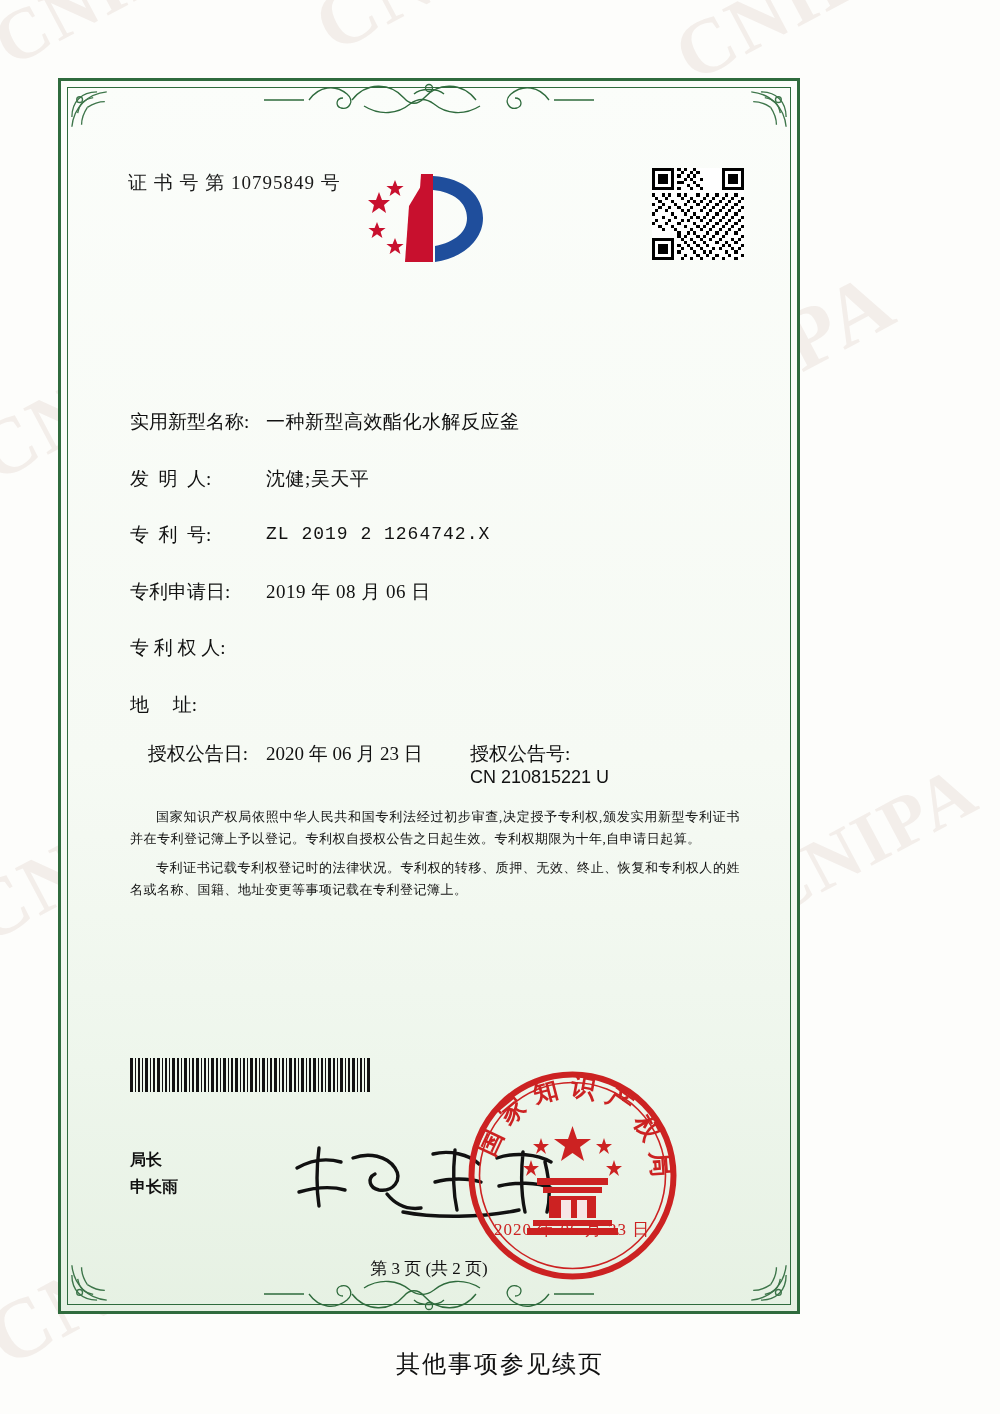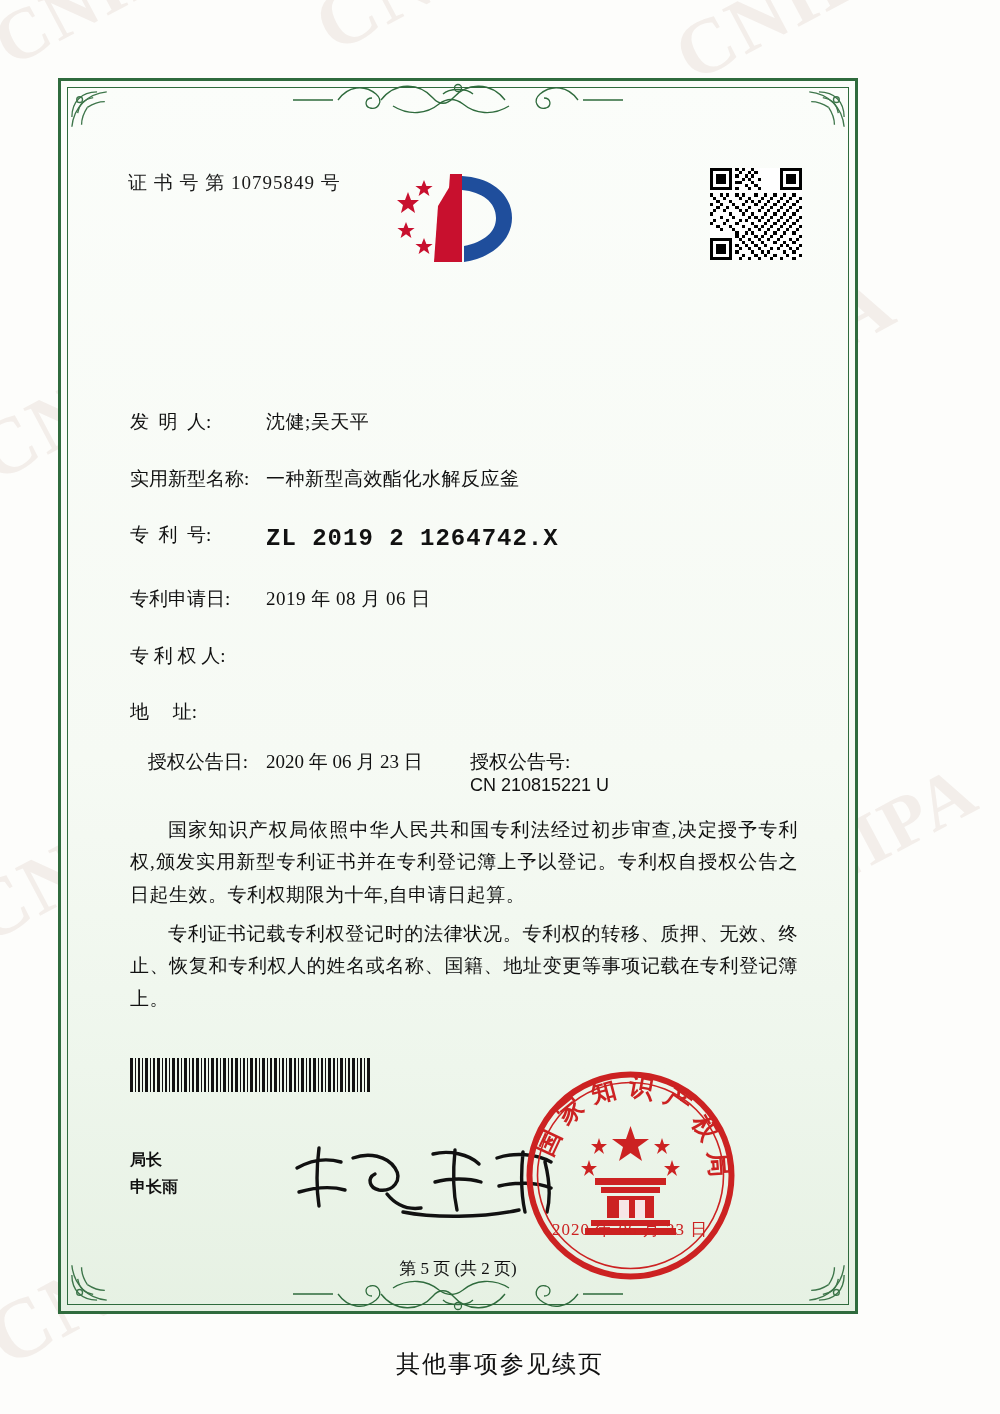--- a/index.html
+++ b/index.html
@@ -31,21 +31,21 @@
     font-weight: bold;
     letter-spacing: 2px;
     white-space: nowrap;
     transform-origin: left top;
   }
   
   .paper {
     position: absolute;
     left: 58px;
     top: 78px;
-    width: 800px;
+    width: 742px;
     height: 1236px;
     background: linear-gradient(180deg, #fbfdfa 0%, #f6faf4 55%, #eef6ec 80%, #e6f1e3 100%);
     z-index: 2;
   }
   .border-outer {
     position: absolute;
     inset: 0;
     border: 3px solid #2f6b3d;
   }
   .border-inner {
@@ -147,39 +147,38 @@
     flex: 0 0 136px;
     letter-spacing: 0;
     white-space: pre;
   }
   .field .val {
     flex: 1;
     letter-spacing: .5px;
   }
   .field.mono .val {
     font-family: "Liberation Mono", "DejaVu Sans Mono", monospace;
-    font-size: 24px;
+    font-size: 18px;
     letter-spacing: 1px;
-    font-weight: bold;
   }
   .pubrow {
     display: flex;
     align-items: flex-start;
     font-size: 19px;
     color: #111;
     margin-bottom: 18px;
   }
   .pubrow .p1 { width: 340px; flex: 0 0 340px; display:flex;text-align:center; }
   .pubrow .p1 .lbl { width: 136px; flex:0 0 136px; }
   .pubrow .p2 { display:flex;flex-direction:column; }
   .pubrow .p2 .lbl { margin-right: 8px; }
   .pubrow .p2 .val { font-family: Liberation Sans, sans-serif; font-size: 18px; }
 
   .para {
-    font-size: 19px;
+    font-size: 13px;
     line-height: 1.72;
     color: #111;
     text-align: justify;
     text-indent: 2em;
     margin: 6px 0 0 0;
     letter-spacing: .5px;
   }
 
   .barcode {
     position: absolute;
@@ -554,26 +553,26 @@
           <polygon points="46,14 48.4,20 54.6,20 49.6,23.8 51.4,30 46,26.2 40.6,30 42.4,23.8 37.4,20 43.6,20"></polygon>
           <polygon points="28,56 30.4,62 36.6,62 31.6,65.8 33.4,72 28,68.2 22.6,72 24.4,65.8 19.4,62 25.6,62"></polygon>
           <polygon points="46,72 48.4,78 54.6,78 49.6,81.8 51.4,88 46,84.2 40.6,88 42.4,81.8 37.4,78 43.6,78"></polygon>
         </g>
       </svg>
     </div>
 
 
     <div class="fields">
       <div class="field">
+        <div class="lbl">实用新型名称:</div>
+        <div class="val">一种新型高效酯化水解反应釜</div>
+      </div>
+      <div class="field">
         <div class="lbl">发  明  人:</div>
         <div class="val">沈健;吴天平</div>
-      </div>
-      <div class="field">
-        <div class="lbl">实用新型名称:</div>
-        <div class="val">一种新型高效酯化水解反应釜</div>
       </div>
       <div class="field mono">
         <div class="lbl">专  利  号:</div>
         <div class="val">ZL 2019 2 1264742.X</div>
       </div>
       <div class="field">
         <div class="lbl">专利申请日:</div>
         <div class="val">2019 年 08 月 06 日</div>
       </div>
       <div class="field">
@@ -705,17 +704,17 @@
         <defs>
           <path id="sealArc" d="M 107.5 107.5 m -80,0 a 80,80 0 1,1 160,0" transform="rotate(0 107.5 107.5)"></path>
         </defs>
         <text font-family="'Liberation Serif', serif" font-size="25" font-weight="bold" fill="#cc2222" letter-spacing="10">
           <textPath href="#sealArc" startOffset="7%">国家知识产权局</textPath>
         </text>
       </svg>
     </div>
     <div class="seal-date">2020 年 06 月 23 日</div>
 
-    <div class="page-no">第 5 页 (共 2 页)</div>
+    <div class="page-no">第 3 页 (共 2 页)</div>
   </div>
 
   <div class="footer-note">其他事项参见续页</div>
 </div>
 
 </body></html>

